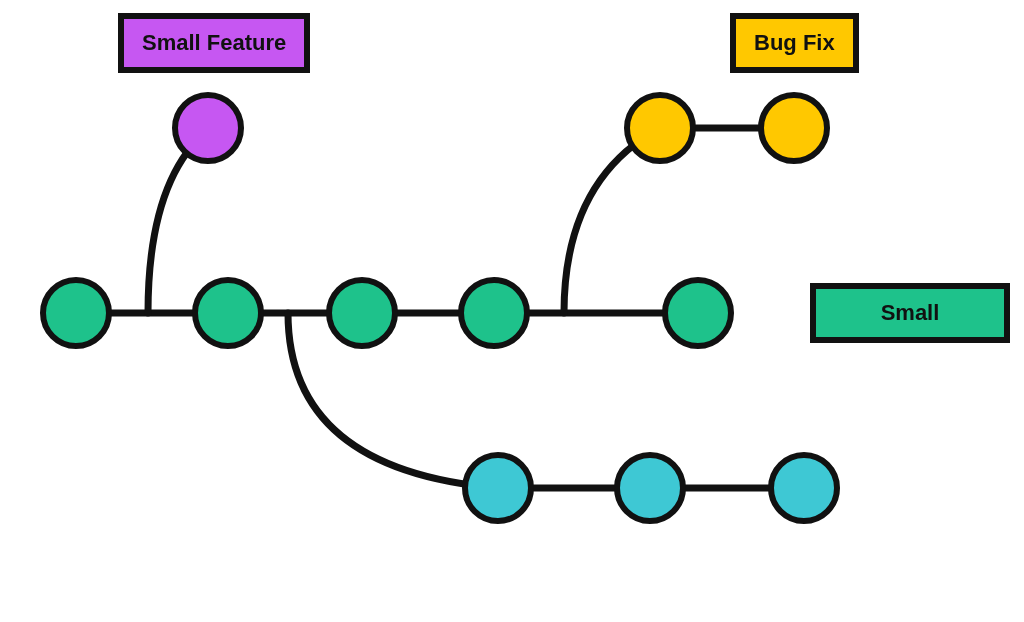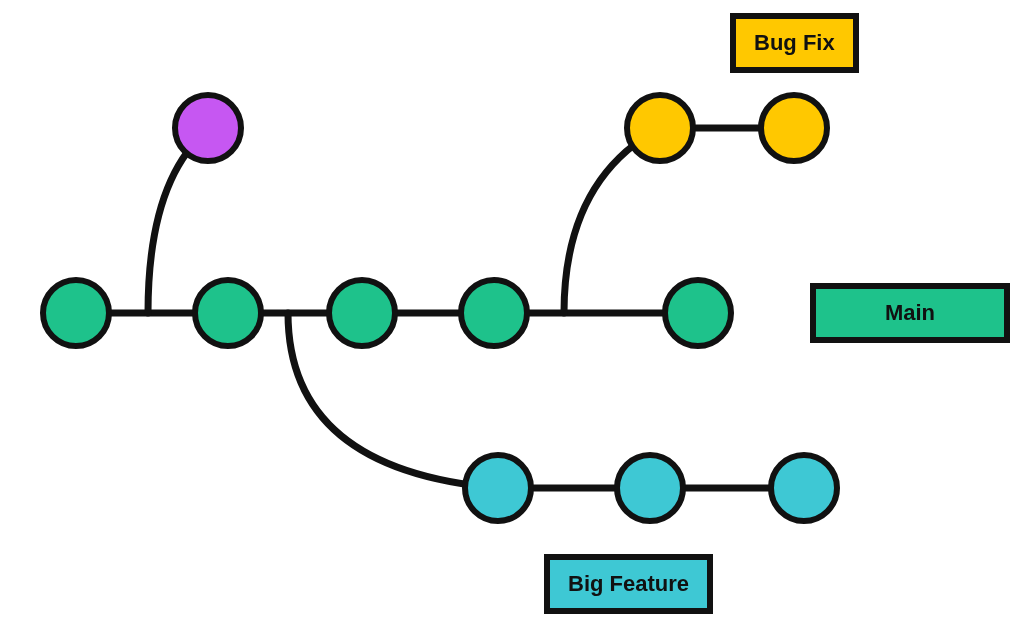--- a/index.html
+++ b/index.html
@@ -54,20 +54,20 @@
 
   <div class="node c-small" style="left:172px; top:92px"></div>
 
   <div class="node c-bug" style="left:624px; top:92px"></div>
   <div class="node c-bug" style="left:758px; top:92px"></div>
 
   <div class="node c-big" style="left:462px; top:452px"></div>
   <div class="node c-big" style="left:614px; top:452px"></div>
   <div class="node c-big" style="left:768px; top:452px"></div>
 
+  <div class="label c-small" style="left:118px; top:13px">Small Feature</div>
 
   <div class="label c-bug" style="left:730px; top:13px">Bug Fix</div>
 
-  <div class="label c-main" style="left:810px; top:283px; width:200px">Main</div>
+  <div class="label c-main" style="left:810px; top:283px; width:200px">Small</div>
 
-  <div class="label c-big" style="left:544px; top:554px">Big Feature</div>
 
 </div>
 
 </body></html>

